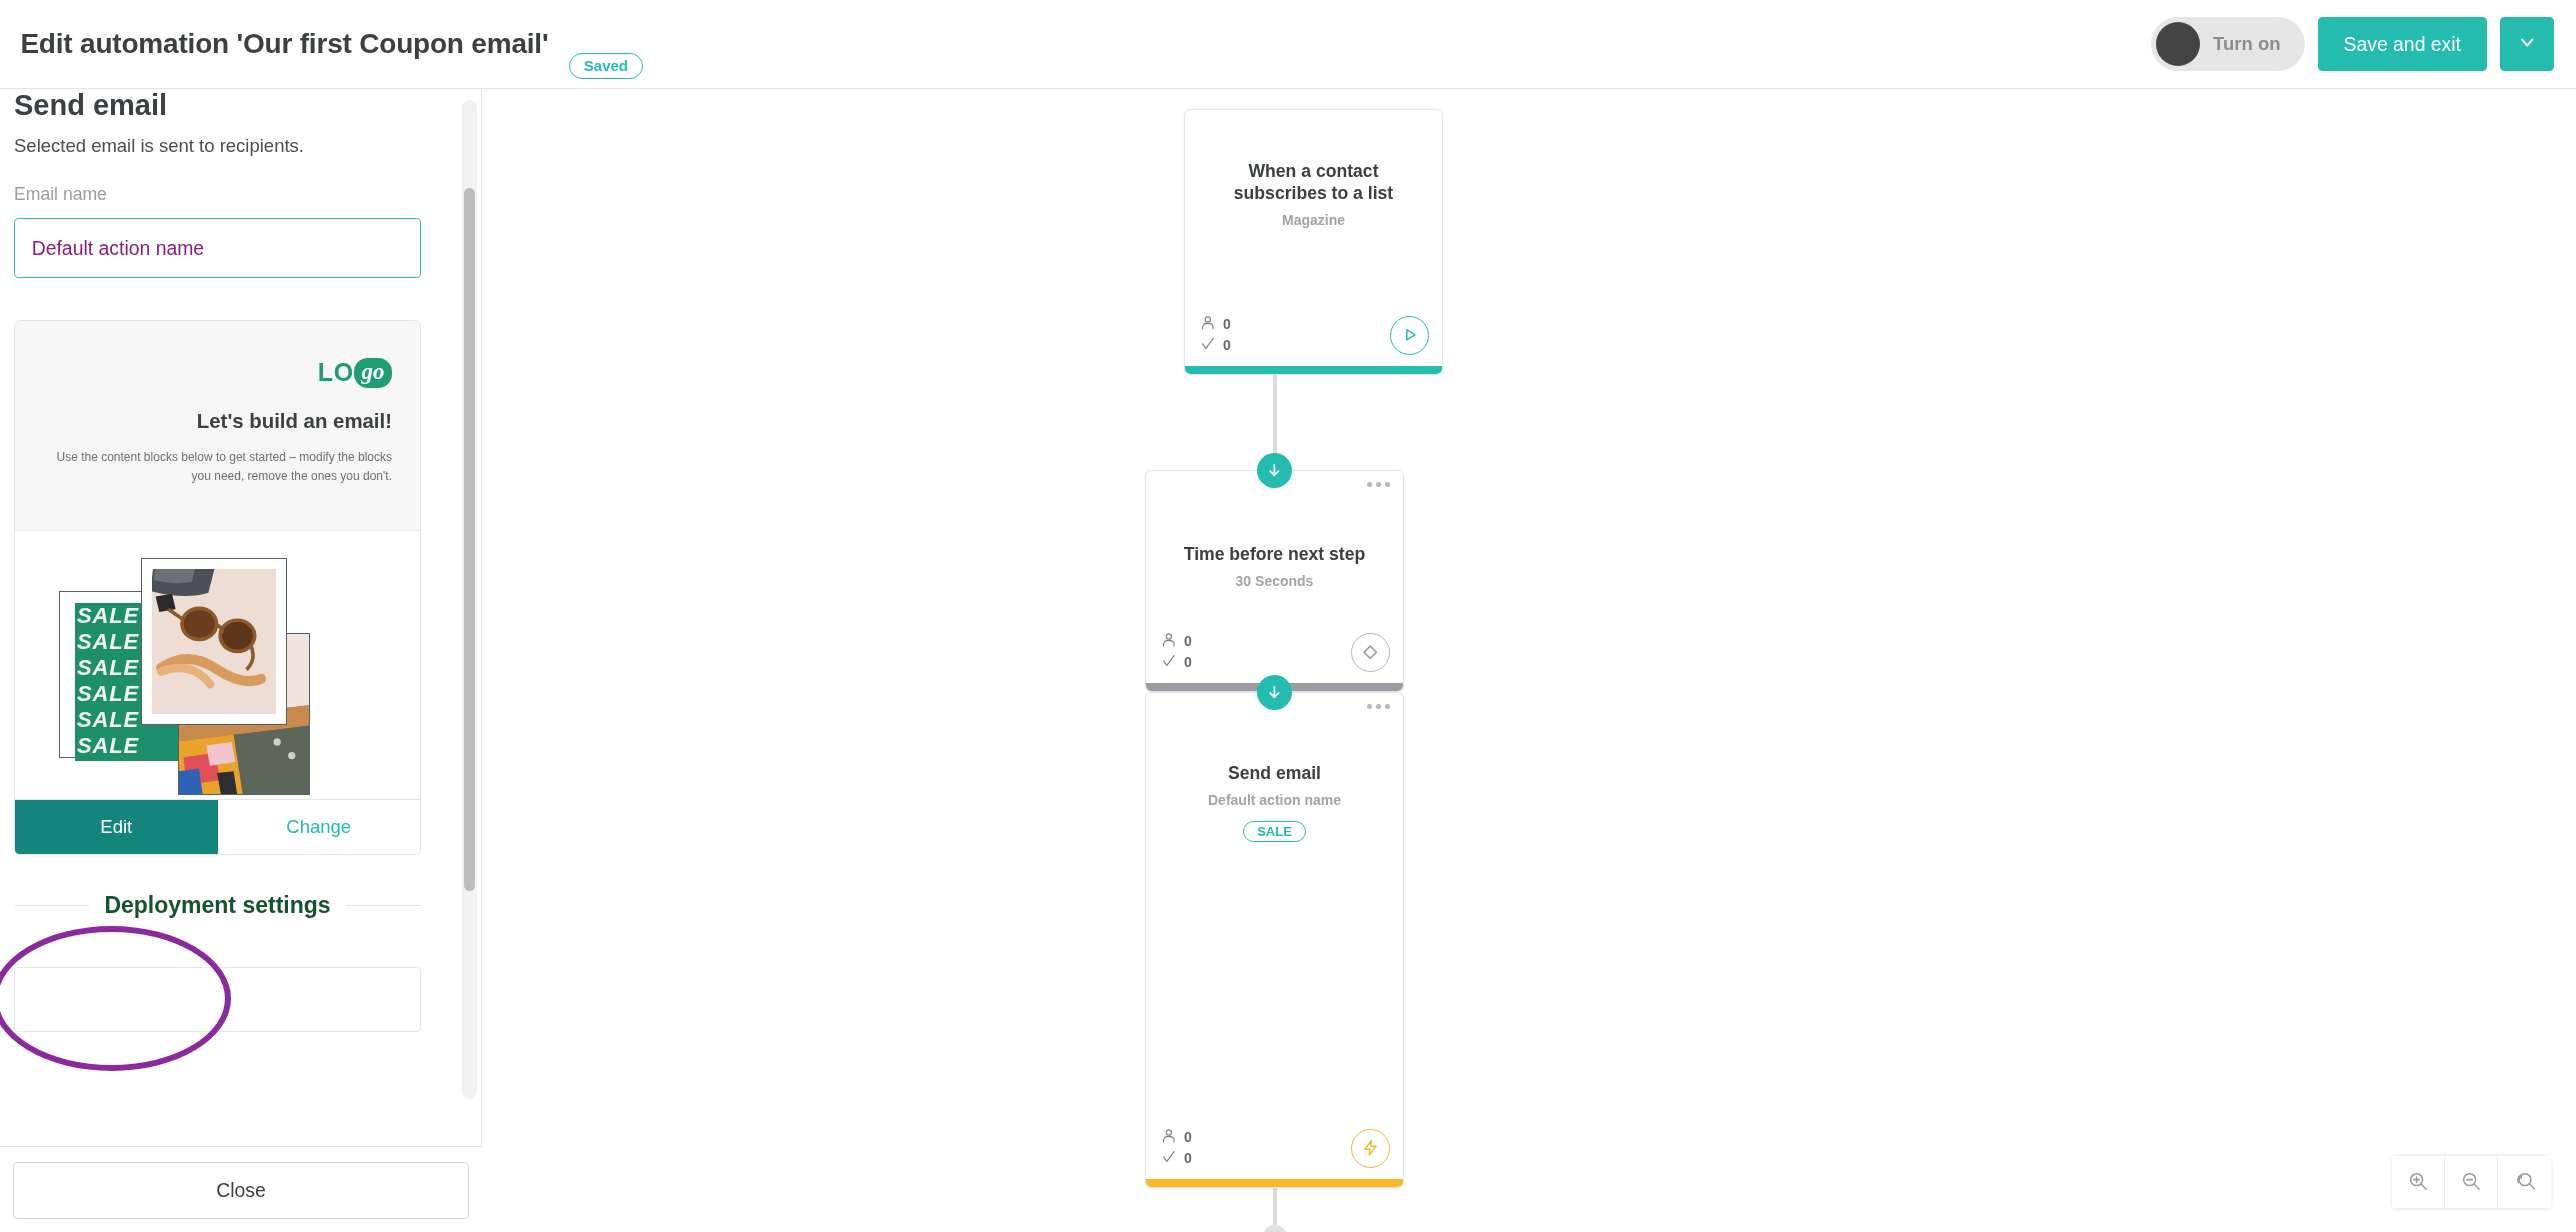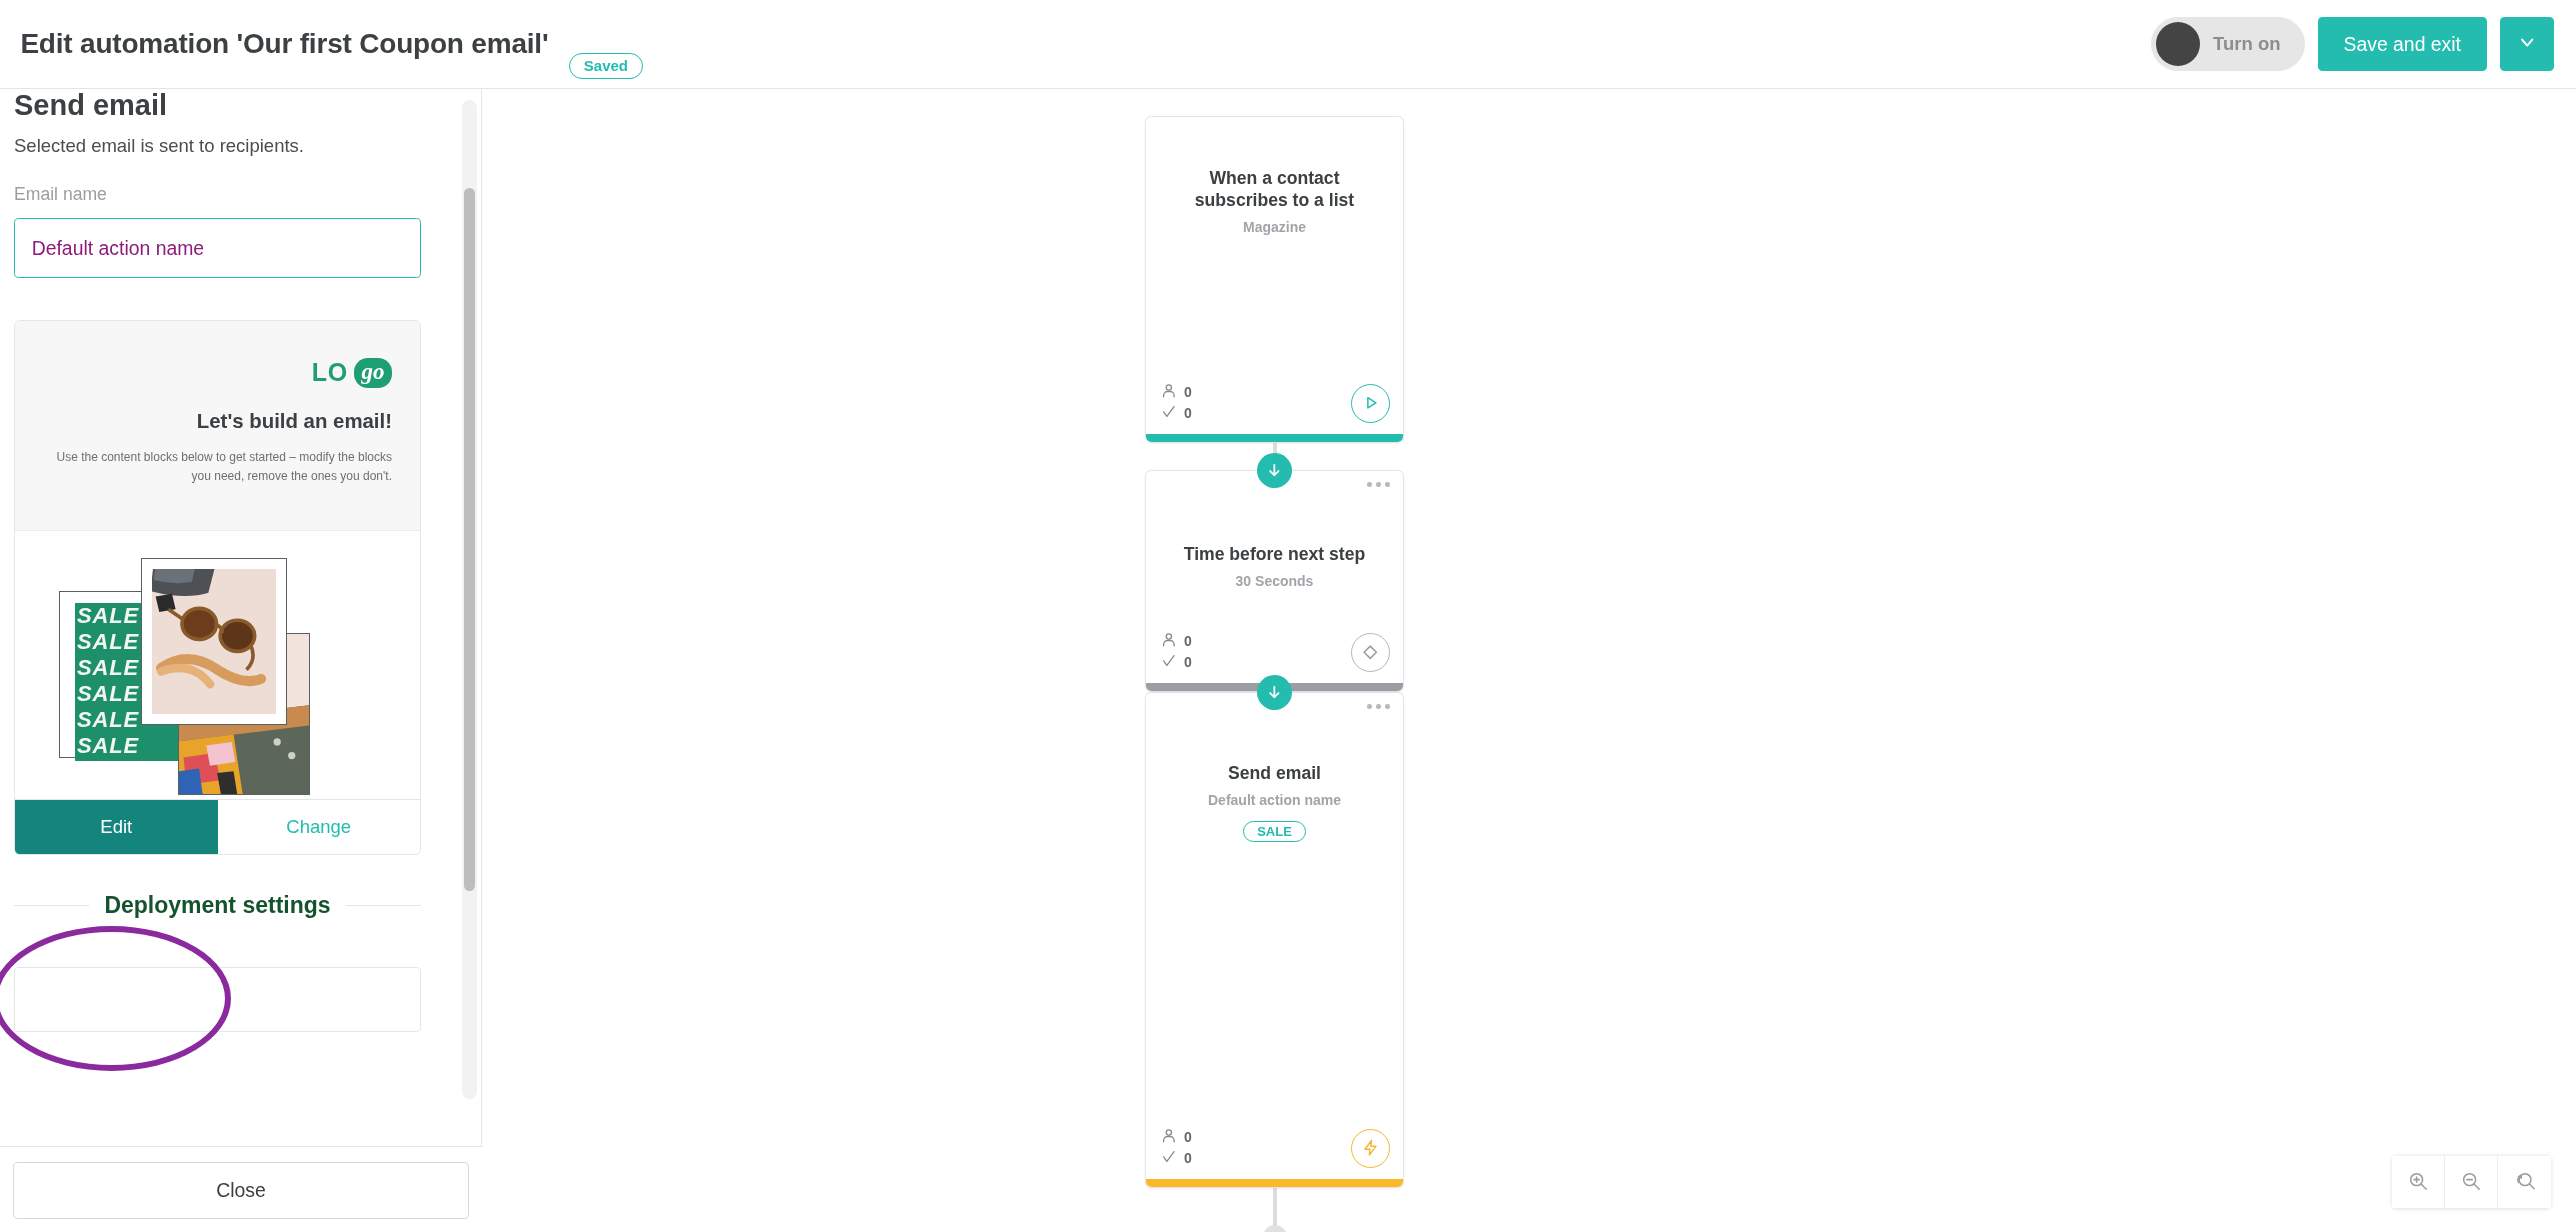--- a/index.html
+++ b/index.html
@@ -86,21 +86,21 @@
     overflow: hidden; background: #ffffff;
   }
   .email-hero {
     background: #f7f7f8; padding: 37px 28px 44px; text-align: right;
     border-bottom: 0.9px solid #ededef;
   }
   .logo { display: inline-flex; align-items: center; font-size: 25px; font-weight: bold; }
   .logo-lo { color: #1e9e72; letter-spacing: 0.9px; }
   .logo-go {
     background: #1e9e72; color: #ffffff; border-radius: 14px;
-    padding: 0.9px 7.4px 2.8px; margin-left: 6px; font-style: italic;
+    padding: 0.9px 7.4px 2.8px; margin-left: 0; font-style: italic;
     font-family: "Liberation Serif", serif; font-size: 23px;
   }
   .email-headline { font-size: 20.4px; font-weight: bold; color: #3c4043; margin-top: 22px; }
   .email-body { font-size: 12px; color: #6c6f73; line-height: 1.6; margin-top: 15px; }
 
   .collage { position: relative; height: 268px; background: #ffffff; overflow: hidden; }
   .ph { position: absolute; border: 1.9px solid #5a5d61; background: #ffffff; }
   .ph-sale { left: 44px; top: 60px; width: 139px; height: 167px; }
   .ph-sale .sale-inner {
     position: absolute; left: 15px; top: 11px; right: -18.5px; bottom: -3.7px;
@@ -345,21 +345,21 @@
   <div class="canvas">
     <div class="flow">
 
       <div class="conn" style="top:272px;height:111px;"></div>
       <div class="conn-dot" style="top:254px;"></div>
       <div class="conn" style="top:494px;height:111px;"></div>
       <div class="conn-dot" style="top:476px;"></div>
       <div class="conn" style="top:1098px;height:56px;"></div>
       <div class="conn-dot" style="top:1136px;"></div>
 
-      <div class="node" style="top:27px;height:327px;">
+      <div class="node" style="top:20px;height:266px;margin-left:39px;">
         <div class="node-body" style="padding-top:50px;">
           <div class="node-title">When a contact subscribes to a list</div>
           <div class="node-sub">Magazine</div>
         </div>
         <div class="node-foot">
           <div class="stats">
             <div class="stat">
               <span>
                 <svg width="15.7" height="15.7" viewBox="0 0 24 24" fill="none" stroke="#85888c" stroke-width="2" stroke-linecap="round" stroke-linejoin="round">
                     <circle cx="12" cy="7" r="4"></circle>

